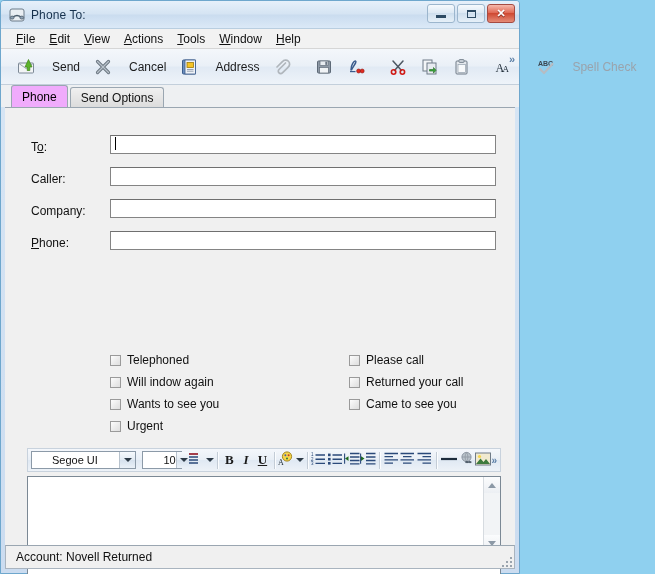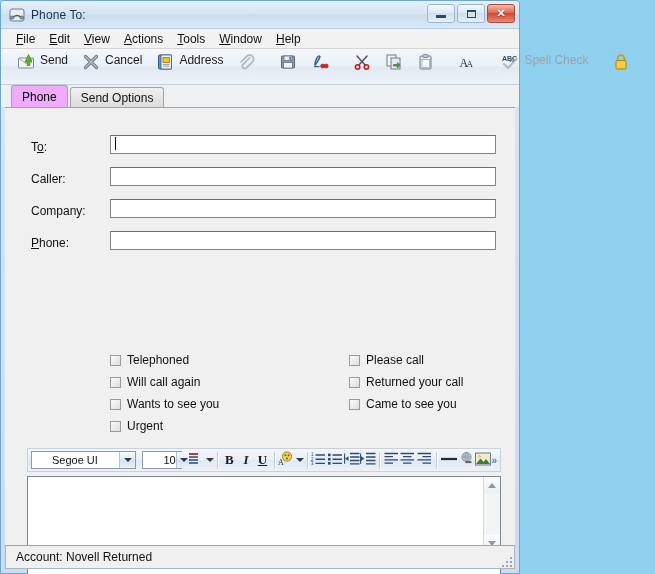--- a/index.html
+++ b/index.html
@@ -60,21 +60,21 @@
   .toolbar{
     flex:0 0 35px;height:35px;display:flex;align-items:center;position:relative;
     background:linear-gradient(180deg,#f4f7fb 0%,#eaf0f7 48%,#e1eaf4 52%,#eef3f9 100%);
     border-bottom:1px solid #c3cfdb;
     padding-left:4px;
   }
   .tgrip{width:6px;height:22px;margin:0 3px 0 2px;
     background-image:repeating-linear-gradient(180deg,#b9c6d4 0 1px,transparent 1px 3px);
     background-size:2px 100%;background-repeat:repeat-y;background-position:1px 0;}
   .tbtn{
-    height:27px;display:flex;align-items:flex-start;gap:5px;padding:0 6px;
+    height:27px;display:flex;align-items:center;gap:17px;padding:0 6px;
     border:1px solid transparent;border-radius:3px;cursor:default;color:#1b1b1b;font-size:12px;
     white-space:nowrap;
   }
   .tbtn.disabled{color:#9aa3ac;}
   .tsep{width:1px;height:22px;background:#c5ced8;margin:0 5px;box-shadow:1px 0 0 #fafdff;}
   .ico{width:18px;height:18px;position:relative;flex:0 0 18px;}
   .chev{
     position:absolute;right:4px;top:4px;font-size:11px;color:#5a7ea6;font-weight:bold;
   }
   
@@ -379,21 +379,21 @@
       <div class="finput"></div>
     </div>
 
     <div class="cbgrid">
       <div class="cbrow" style="left:105px;top:0px;">
         <span class="cbox"></span>
         <span>Telephoned</span>
       </div>
       <div class="cbrow" style="left:105px;top:22px;">
         <span class="cbox"></span>
-        <span>Will call again</span>
+        <span>Will indow again</span>
       </div>
       <div class="cbrow" style="left:105px;top:44px;">
         <span class="cbox"></span>
         <span>Wants to see you</span>
       </div>
       <div class="cbrow" style="left:105px;top:66px;">
         <span class="cbox"></span>
         <span>Urgent</span>
       </div>
 

